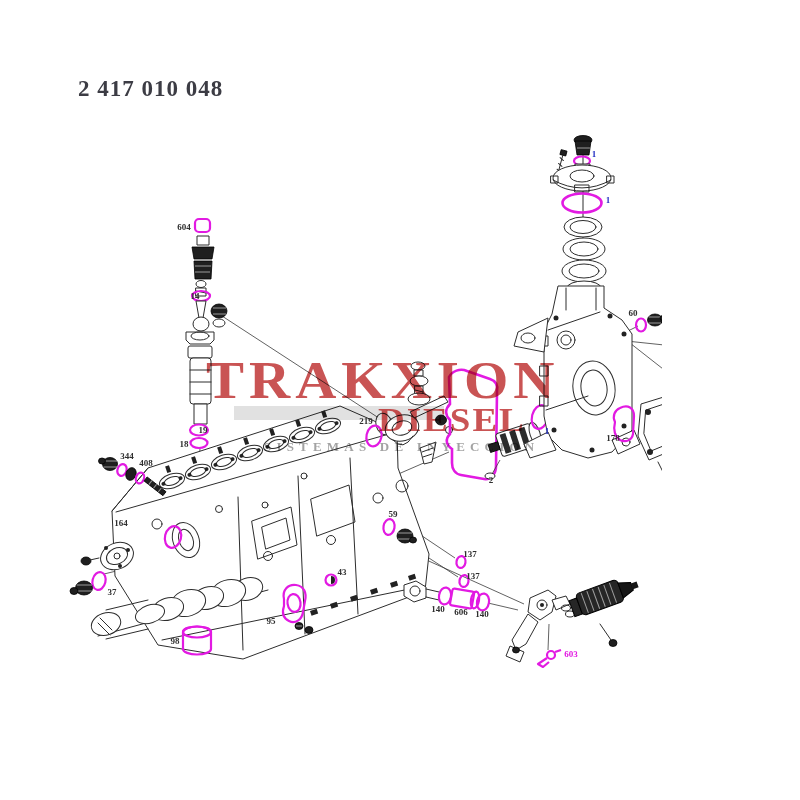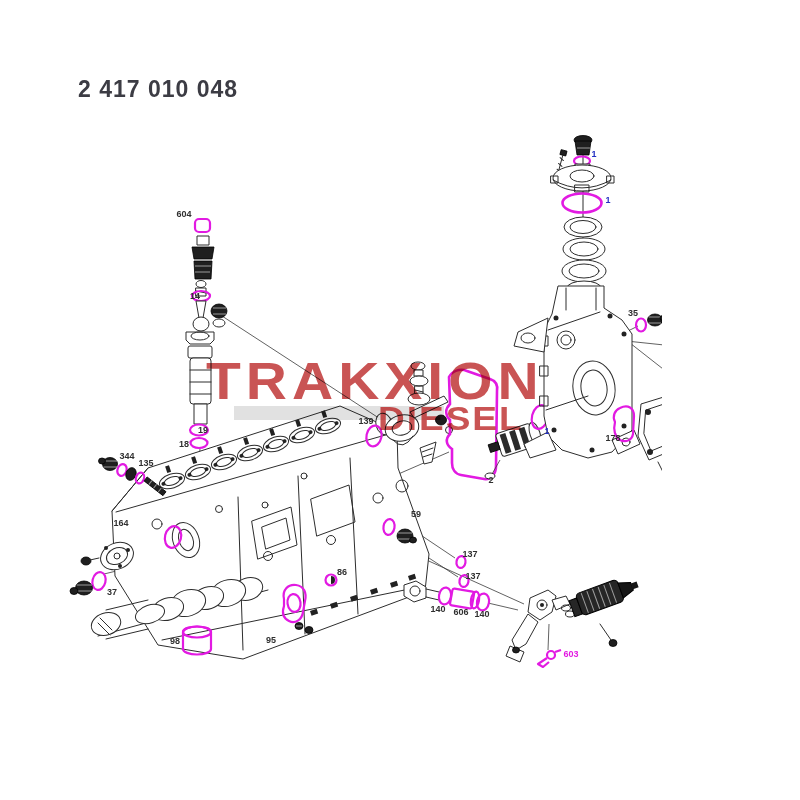--- a/index.html
+++ b/index.html
@@ -1,17 +1,17 @@
 <!DOCTYPE html>
 <html><head>
 <meta charset="utf-8">
 <style>
   html,body{margin:0;padding:0;background:#fff;}
   .stage{position:relative;width:662px;height:800px;background:#ffffff;overflow:hidden;
-         font-family:Liberation Sans, sans-serif;}
+         font-family:Liberation Serif, serif;}
   .title{position:absolute;left:78px;top:76px;font-size:23px;font-weight:bold;
          color:#3c3c44;letter-spacing:1px;}
   
   .wm{position:absolute;left:0;top:0;width:800px;height:800px;pointer-events:none;
       mix-blend-mode:multiply;margin-left:6px;}
   .wm1{position:absolute;left:200px;top:348px;font-size:57px;font-weight:bold;
        letter-spacing:5px;color:#b51212;opacity:.72;transform:scaleY(.92);}
   .wmbar{position:absolute;left:228px;top:406px;width:210px;height:14px;background:#dcdcdc;opacity:.85;}
   .wm2{position:absolute;left:372px;top:398px;font-size:37px;font-weight:bold;
        letter-spacing:2px;color:#b51212;opacity:.72;transform:scaleY(.92);}
@@ -423,44 +423,45 @@
         <path class="mg" d="M547,658 l-9,6 l5,3 l6,-5"></path>
         <line class="mg" x1="555" y1="652" x2="561" y2="650"></line>
       </g>
     </g>
   </svg>
 
   <div class="wm">
     <div class="wm1">TRAKXION</div>
     <div class="wmbar"></div>
     <div class="wm2">DIESEL</div>
+    <div class="wm3">SISTEMAS DE INYECCION</div>
   </div>
 
   <div>
-    <span class="label" style="left:184px;top:214px">604</span>
+    <span class="label" style="left:184px;top:227px">604</span>
     <span class="label" style="left:195px;top:296px">14</span>
     <span class="label" style="left:203px;top:430px">19</span>
     <span class="label" style="left:184px;top:444px">18</span>
     <span class="label" style="left:127px;top:456px">344</span>
-    <span class="label" style="left:146px;top:463px">135</span>
+    <span class="label" style="left:146px;top:463px">408</span>
     <span class="label" style="left:121px;top:523px">164</span>
     <span class="label" style="left:112px;top:592px">37</span>
     <span class="label" style="left:175px;top:641px">98</span>
-    <span class="label" style="left:271px;top:640px">95</span>
-    <span class="label" style="left:342px;top:572px">86</span>
-    <span class="label" style="left:416px;top:514px">59</span>
-    <span class="label" style="left:366px;top:421px">139</span>
+    <span class="label" style="left:271px;top:621px">95</span>
+    <span class="label" style="left:342px;top:572px">43</span>
+    <span class="label" style="left:393px;top:514px">59</span>
+    <span class="label" style="left:366px;top:421px">219</span>
     <span class="label" style="left:491px;top:480px">2</span>
     <span class="label" style="left:470px;top:554px">137</span>
     <span class="label" style="left:473px;top:576px">137</span>
     <span class="label" style="left:438px;top:609px">140</span>
     <span class="label" style="left:461px;top:612px">606</span>
     <span class="label" style="left:482px;top:614px">140</span>
     <span class="label mag" style="left:571px;top:654px">603</span>
-    <span class="label" style="left:633px;top:313px">35</span>
+    <span class="label" style="left:633px;top:313px">60</span>
     <span class="label" style="left:667px;top:382px">45</span>
     <span class="label" style="left:613px;top:438px">178</span>
     <span class="label blue" style="left:594px;top:154px">1</span>
     <span class="label blue" style="left:608px;top:200px">1</span>
     <span class="label blue" style="left:689px;top:331px">1</span>
     <span class="label blue" style="left:547px;top:431px">1</span>
   </div>
 
   <svg width="22" height="24" style="left:683px;top:124px">
     <rect x="2" y="4" width="15" height="16" fill="#f6f1d9" stroke="#55524a" stroke-width="2.2"></rect>

